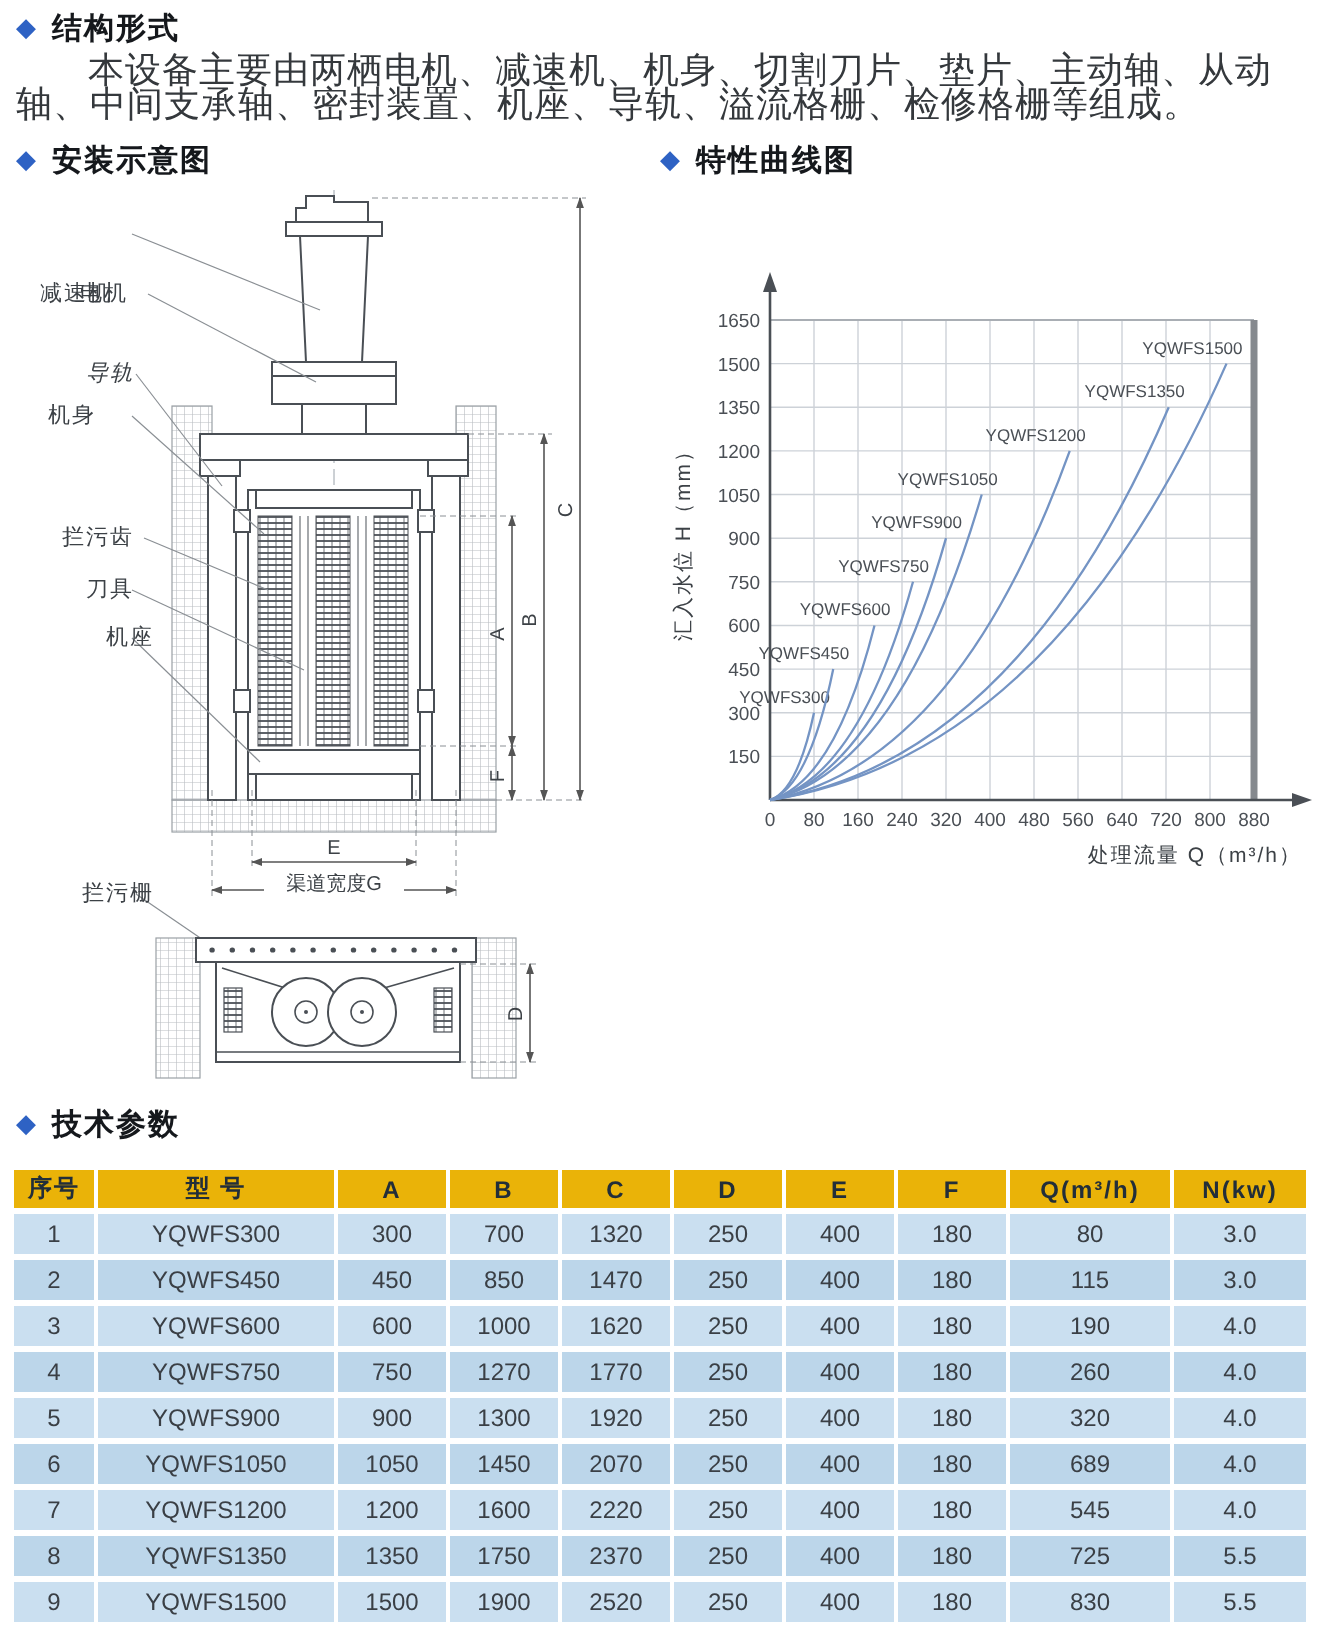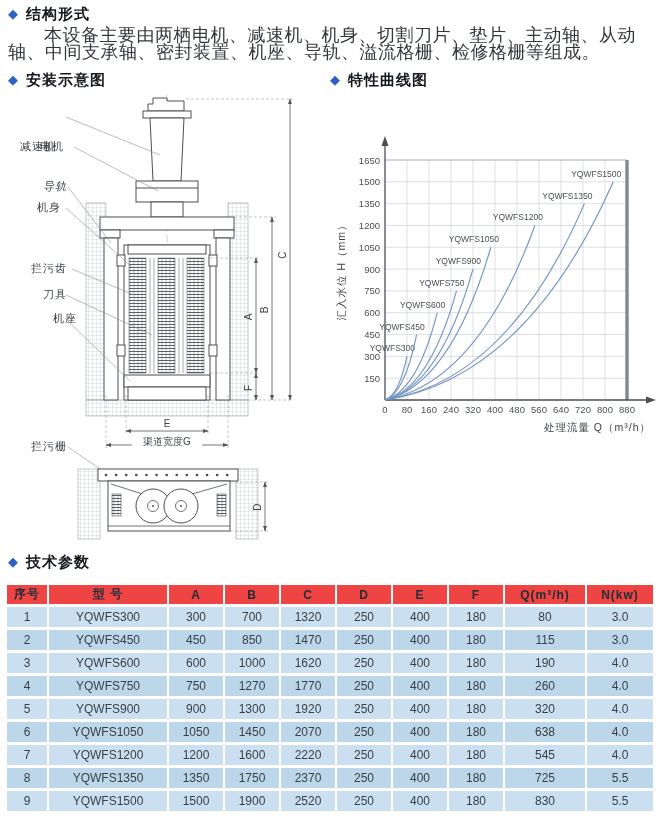--- a/index.html
+++ b/index.html
@@ -23,21 +23,21 @@
   .dlabel{
     position:absolute;font-size:11px;color:#3c4146;white-space:nowrap;
     letter-spacing:1px;
   }
   #chart{position:absolute;left:330px;top:100px;width:330px;height:350px;}
   #params{
     position:absolute;left:5px;top:582px;width:650px;
     border-collapse:separate;border-spacing:2px 3px;table-layout:fixed;
   }
   #params th{
-    background:#ef4444;color:#222e39;font-weight:bold;font-size:12px;
+    background:#eab308;color:#222e39;font-weight:bold;font-size:12px;
     height:19px;text-align:center;padding:0;letter-spacing:1px;
   }
   #params td{
     background:#cadff0;color:#3a3f45;font-size:12px;height:20px;
     text-align:center;padding:0;
   }
   #params tbody tr:nth-child(even) td{background:#bcd6ea;}
 </style>
 </head>
 <body>
@@ -184,25 +184,25 @@
         <line x1="230" y1="436" x2="270" y2="436"></line>
       </g>
       <line x1="265" y1="387" x2="265" y2="436" stroke="#555" stroke-width="0.8" marker-start="url(#dim)" marker-end="url(#dim)"></line>
       <text x="261" y="412" font-size="10" fill="#3c4146" text-anchor="middle" transform="rotate(-90 261 412)">D</text>
     </g>
   </svg>
 
   <span class="dlabel" style="left:40px;top:14px;margin-top:30px;">电机</span>
   <span class="dlabel" style="left:20px;top:44px;">减速机</span>
   <span class="dlabel" style="left:43px;top:84px;font-style:italic;">导轨</span>
-  <span class="dlabel" style="left:37px;top:105px;">机身</span>
+  <span class="dlabel" style="left:24px;top:105px;">机身</span>
   <span class="dlabel" style="left:31px;top:166px;">拦污齿</span>
   <span class="dlabel" style="left:43px;top:192px;">刀具</span>
   <span class="dlabel" style="left:53px;top:216px;">机座</span>
-  <span class="dlabel" style="left:31px;top:344px;">拦污栅</span>
+  <span class="dlabel" style="left:41px;top:344px;">拦污栅</span>
 </div>
 
 <div id="chart">
   <svg id="chart-svg" width="330" height="350" viewBox="0 0 330 350">
       <line x1="77" y1="60" x2="77" y2="300" stroke="#cdd2d8" stroke-width="0.7"></line>
       <line x1="99" y1="60" x2="99" y2="300" stroke="#cdd2d8" stroke-width="0.7"></line>
       <line x1="121" y1="60" x2="121" y2="300" stroke="#cdd2d8" stroke-width="0.7"></line>
       <line x1="143" y1="60" x2="143" y2="300" stroke="#cdd2d8" stroke-width="0.7"></line>
       <line x1="165" y1="60" x2="165" y2="300" stroke="#cdd2d8" stroke-width="0.7"></line>
       <line x1="187" y1="60" x2="187" y2="300" stroke="#cdd2d8" stroke-width="0.7"></line>
@@ -367,21 +367,21 @@
       </tr>
       <tr>
         <td>6</td>
         <td>YQWFS1050</td>
         <td>1050</td>
         <td>1450</td>
         <td>2070</td>
         <td>250</td>
         <td>400</td>
         <td>180</td>
-        <td>638</td>
+        <td>689</td>
         <td>4.0</td>
       </tr>
       <tr>
         <td>7</td>
         <td>YQWFS1200</td>
         <td>1200</td>
         <td>1600</td>
         <td>2220</td>
         <td>250</td>
         <td>400</td>

